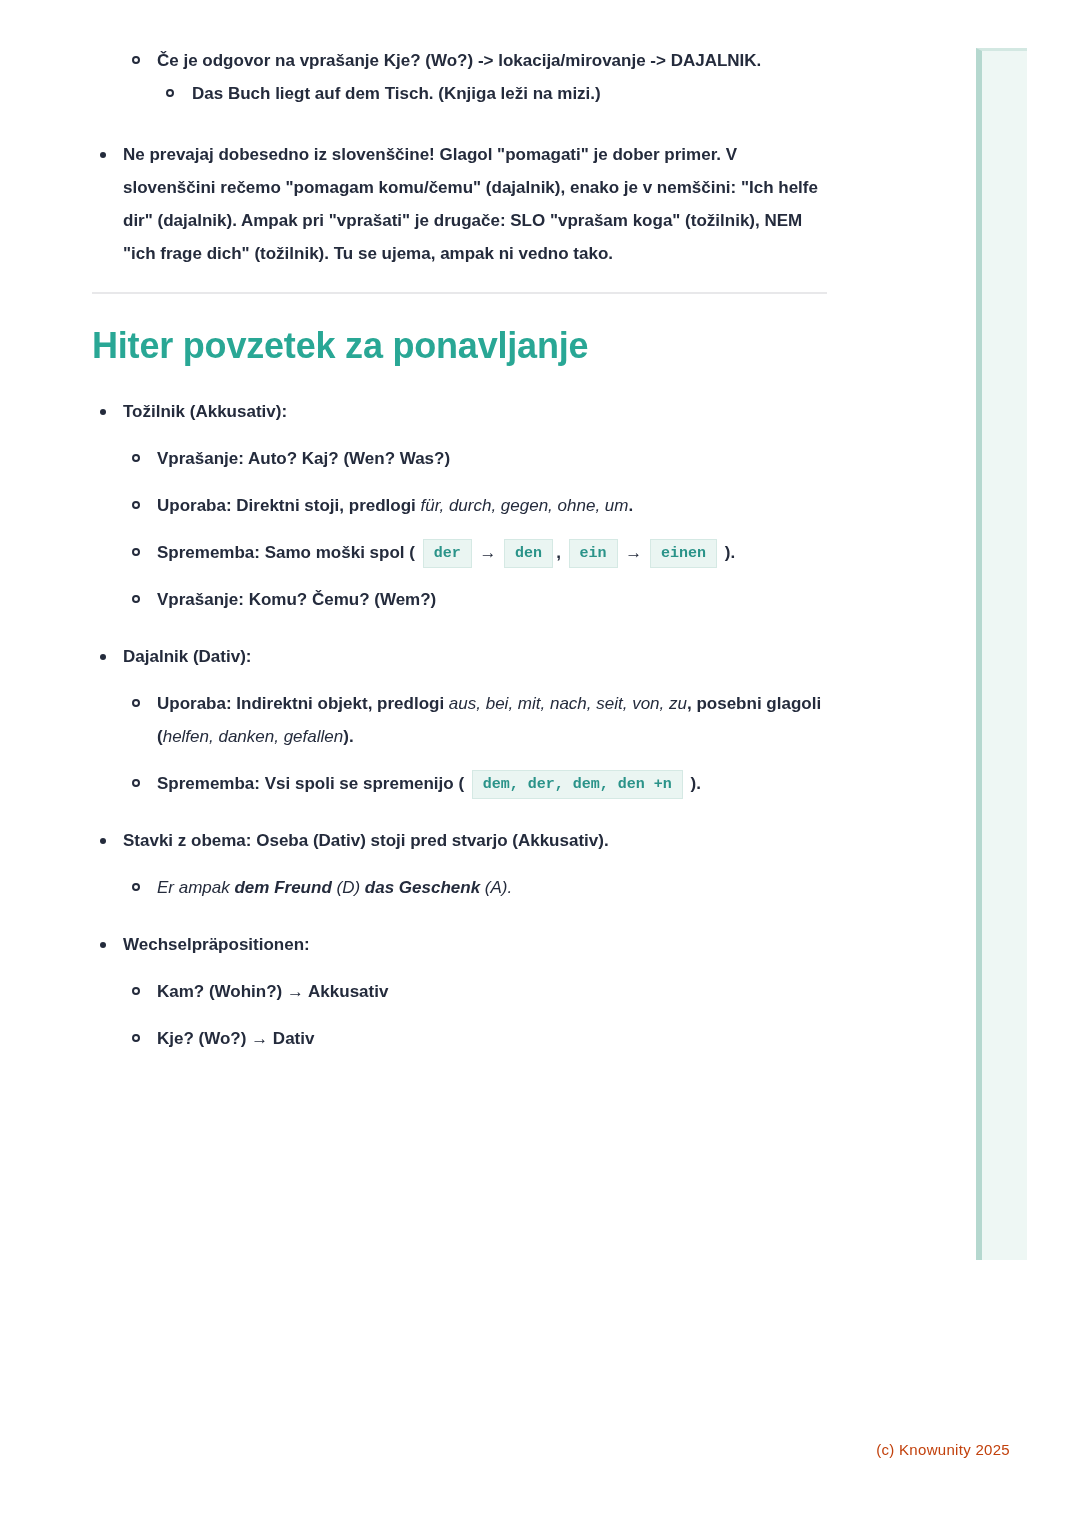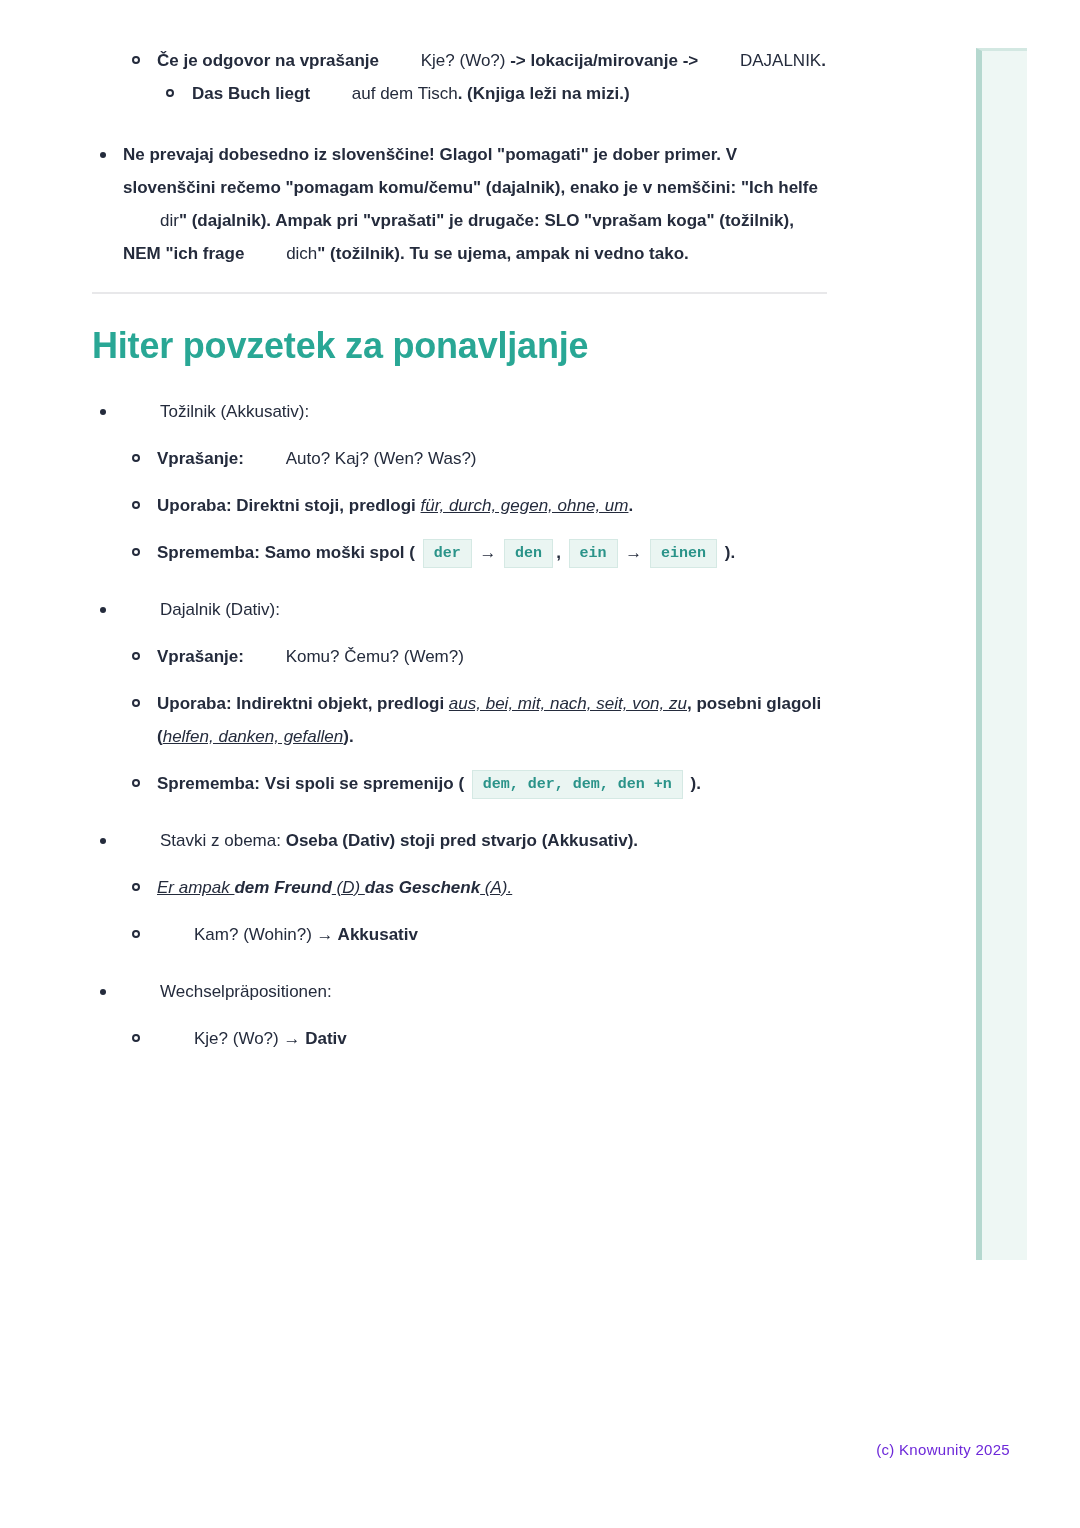--- a/index.html
+++ b/index.html
@@ -68,22 +68,22 @@
   }
   .heading {
     margin-top: 33px;
     font-size: 36px;
     line-height: 38px;
     font-weight: 700;
     color: #29a795;
     letter-spacing: -0.2px;
   }
   .run-r { font-weight: 700; }
-  .run-b { font-weight: 400; margin-left: 37px; }
-  .run-i { font-style: italic; text-decoration: underline; }
+  .run-b { font-weight: 700; }
+  .run-i { font-style: italic; }
   .run-bi { font-style: italic; font-weight: 700; }
   .run-c {
     display: inline-block;
     font-family: "Liberation Mono", monospace;
     font-size: 15px;
     font-weight: 700;
     color: #2a9389;
     background: #eaf5f2;
     border: 1px solid #d5e9e4;
     border-radius: 0;
@@ -92,21 +92,21 @@
     margin: 0 3px;
     vertical-align: 1px;
     white-space: nowrap;
   }
   .footer {
     position: absolute;
     top: 1441px;
     right: 70px;
     font-size: 15px;
     line-height: 18px;
-    color: #6d28d9;
+    color: #c2410c;
     letter-spacing: 0.3px;
   }
 </style>
 </head>
 <body>
 
 <div class="page">
 
   <div class="edge-bar"></div>
 
@@ -145,60 +145,60 @@
     <div class="li lvl2">
       <span class="bullet bullet-hollow"></span>
       <span><span class="run-r">Uporaba: Direktni stoji, predlogi </span><span class="run-i">für, durch, gegen, ohne, um</span><span class="run-r">.</span></span>
     </div>
 
     <div class="li lvl2">
       <span class="bullet bullet-hollow"></span>
       <span><span class="run-r">Sprememba: Samo moški spol ( </span><span class="run-c">der</span><span class="run-r"> → </span><span class="run-c">den</span><span class="run-r">, </span><span class="run-c">ein</span><span class="run-r"> → </span><span class="run-c">einen</span><span class="run-r"> ).</span></span>
     </div>
 
+    <div class="li lvl2">
+      <span class="bullet bullet-hollow"></span>
+      <span><span class="run-r">Vprašanje: </span><span class="run-b">Komu? Čemu? (Wem?)</span></span>
+    </div>
+
     <div class="li lvl1 mt24">
       <span class="bullet bullet-solid"></span>
       <span><span class="run-b">Dajalnik (Dativ):</span></span>
     </div>
 
     <div class="li lvl2">
       <span class="bullet bullet-hollow"></span>
-      <span><span class="run-r">Vprašanje: </span><span class="run-b">Komu? Čemu? (Wem?)</span></span>
-    </div>
-
-    <div class="li lvl2">
-      <span class="bullet bullet-hollow"></span>
       <span><span class="run-r">Uporaba: Indirektni objekt, predlogi </span><span class="run-i">aus, bei, mit, nach, seit, von, zu</span><span class="run-r">, posebni glagoli (</span><span class="run-i">helfen, danken, gefallen</span><span class="run-r">).</span></span>
     </div>
 
     <div class="li lvl2">
       <span class="bullet bullet-hollow"></span>
       <span><span class="run-r">Sprememba: Vsi spoli se spremenijo ( </span><span class="run-c">dem, der, dem, den +n</span><span class="run-r"> ).</span></span>
     </div>
 
     <div class="li lvl1 mt24">
       <span class="bullet bullet-solid"></span>
       <span><span class="run-b">Stavki z obema:</span><span class="run-r"> Oseba (Dativ) stoji pred stvarjo (Akkusativ).</span></span>
     </div>
 
     <div class="li lvl2">
       <span class="bullet bullet-hollow"></span>
       <span><span class="run-i">Er ampak </span><span class="run-bi">dem Freund</span><span class="run-i"> (D) </span><span class="run-bi">das Geschenk</span><span class="run-i"> (A).</span></span>
     </div>
 
+    <div class="li lvl1 mt24">
+      <span class="bullet bullet-solid"></span>
+      <span><span class="run-b">Wechselpräpositionen:</span></span>
+    </div>
+
     <div class="li lvl2">
       <span class="bullet bullet-hollow"></span>
       <span><span class="run-b">Kam? (Wohin?)</span><span class="run-r"> → Akkusativ</span></span>
     </div>
 
-    <div class="li lvl1 mt24">
-      <span class="bullet bullet-solid"></span>
-      <span><span class="run-b">Wechselpräpositionen:</span></span>
-    </div>
-
     <div class="li lvl2">
       <span class="bullet bullet-hollow"></span>
       <span><span class="run-b">Kje? (Wo?)</span><span class="run-r"> → Dativ</span></span>
     </div>
 
   </div>
 
   <div class="footer">(c) Knowunity 2025</div>
 
 </div>

